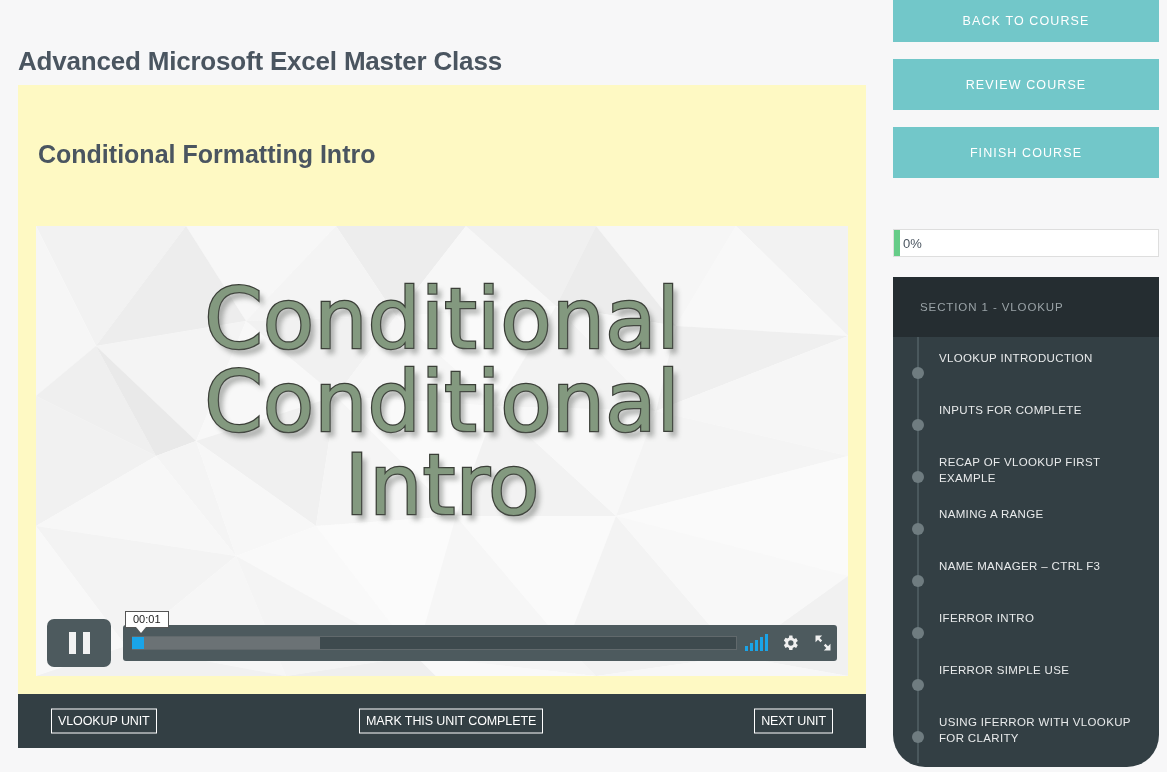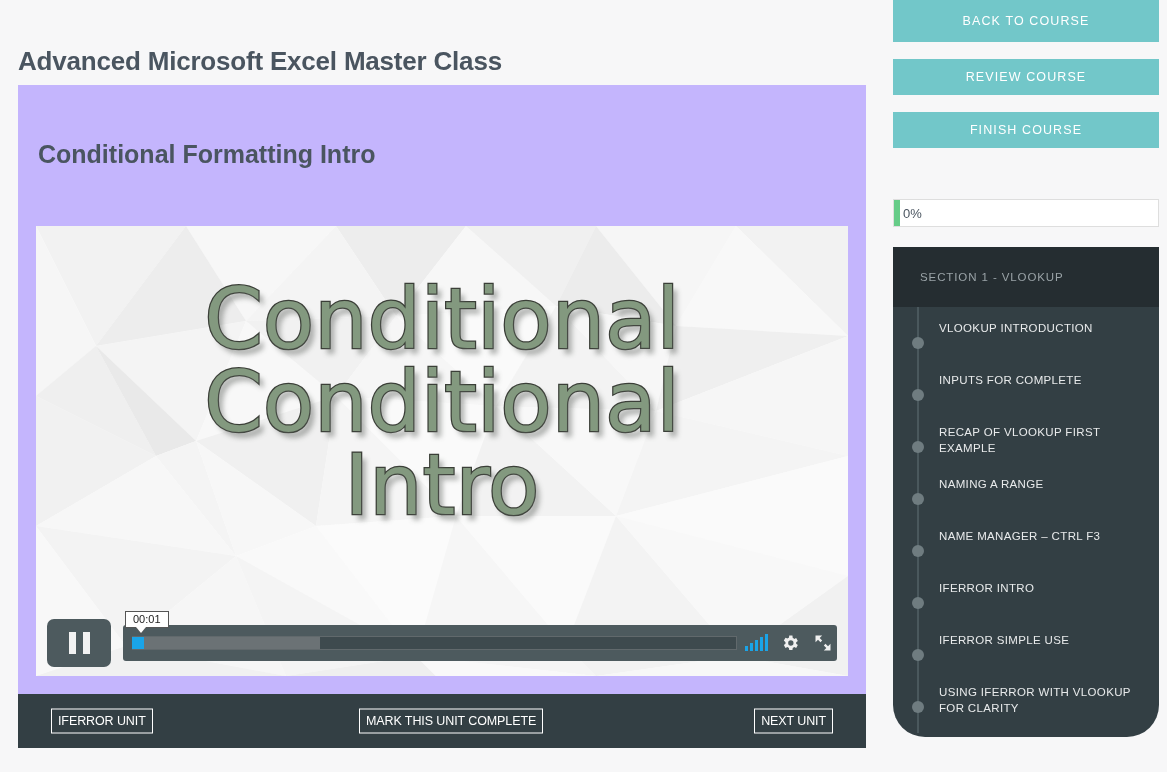--- a/index.html
+++ b/index.html
@@ -16,21 +16,21 @@
     position: absolute; left: 18px; top: 10px;
     font-size: 26px; font-weight: bold; color: #4a5560;
     letter-spacing: -0.2px;
     margin-top: 36px;
   }
 
   
   .main-card {
     position: absolute; left: 18px; top: 85px;
     width: 848px; height: 609px;
-    background: #c4b5fd;
+    background: #fef9c3;
   }
   .lesson-title {
     position: absolute; left: 20px; top: 55px;
     font-size: 25px; font-weight: bold; color: #4a5560;
   }
 
   
   .video {
     position: absolute; left: 18px; top: 141px;
     width: 812px; height: 450px;
@@ -114,21 +114,21 @@
     font-size: 12.5px; letter-spacing: -0.1px;
     padding: 4px 6px 5px; white-space: nowrap;
   }
   .nav-prev { left: 33px; }
   .nav-mark { left: 50%; margin-left: -83px; }
   .nav-next { right: 33px; }
 
   
   .rail { position: absolute; left: 893px; top: 0; width: 266px; }
   .tealbtn {
-    width: 266px; height: 36px;
+    width: 266px; height: 51px;
     background: #72c7c9; color: #ffffff;
     border: none;
     display: flex; align-items: center; justify-content: center;
     font-size: 12.5px; letter-spacing: 1.1px;
     margin-bottom: 17px;
   }
   .tealbtn:nth-child(1) { height: 42px; }
 
   .progress-outer {
     position: relative; margin-top: 51px;
@@ -283,21 +283,21 @@
 
           <svg class="fs" viewBox="0 0 24 24">
             <path d="M3 3h8L8 6l3 3-2 2-3-3-3 3zM21 21h-8l3-3-3-3 2-2 3 3 3-3z"></path>
           </svg>
         </div>
       </div>
     </div>
   </div>
 
   <div class="footer-nav">
-    <button class="navbtn nav-prev">IFERROR UNIT</button>
+    <button class="navbtn nav-prev">VLOOKUP UNIT</button>
     <button class="navbtn nav-mark">MARK THIS UNIT COMPLETE</button>
     <button class="navbtn nav-next">NEXT UNIT</button>
   </div>
 
   <div class="rail">
 
     <button class="tealbtn">BACK TO COURSE</button>
     <button class="tealbtn">REVIEW COURSE</button>
     <button class="tealbtn">FINISH COURSE</button>
 

